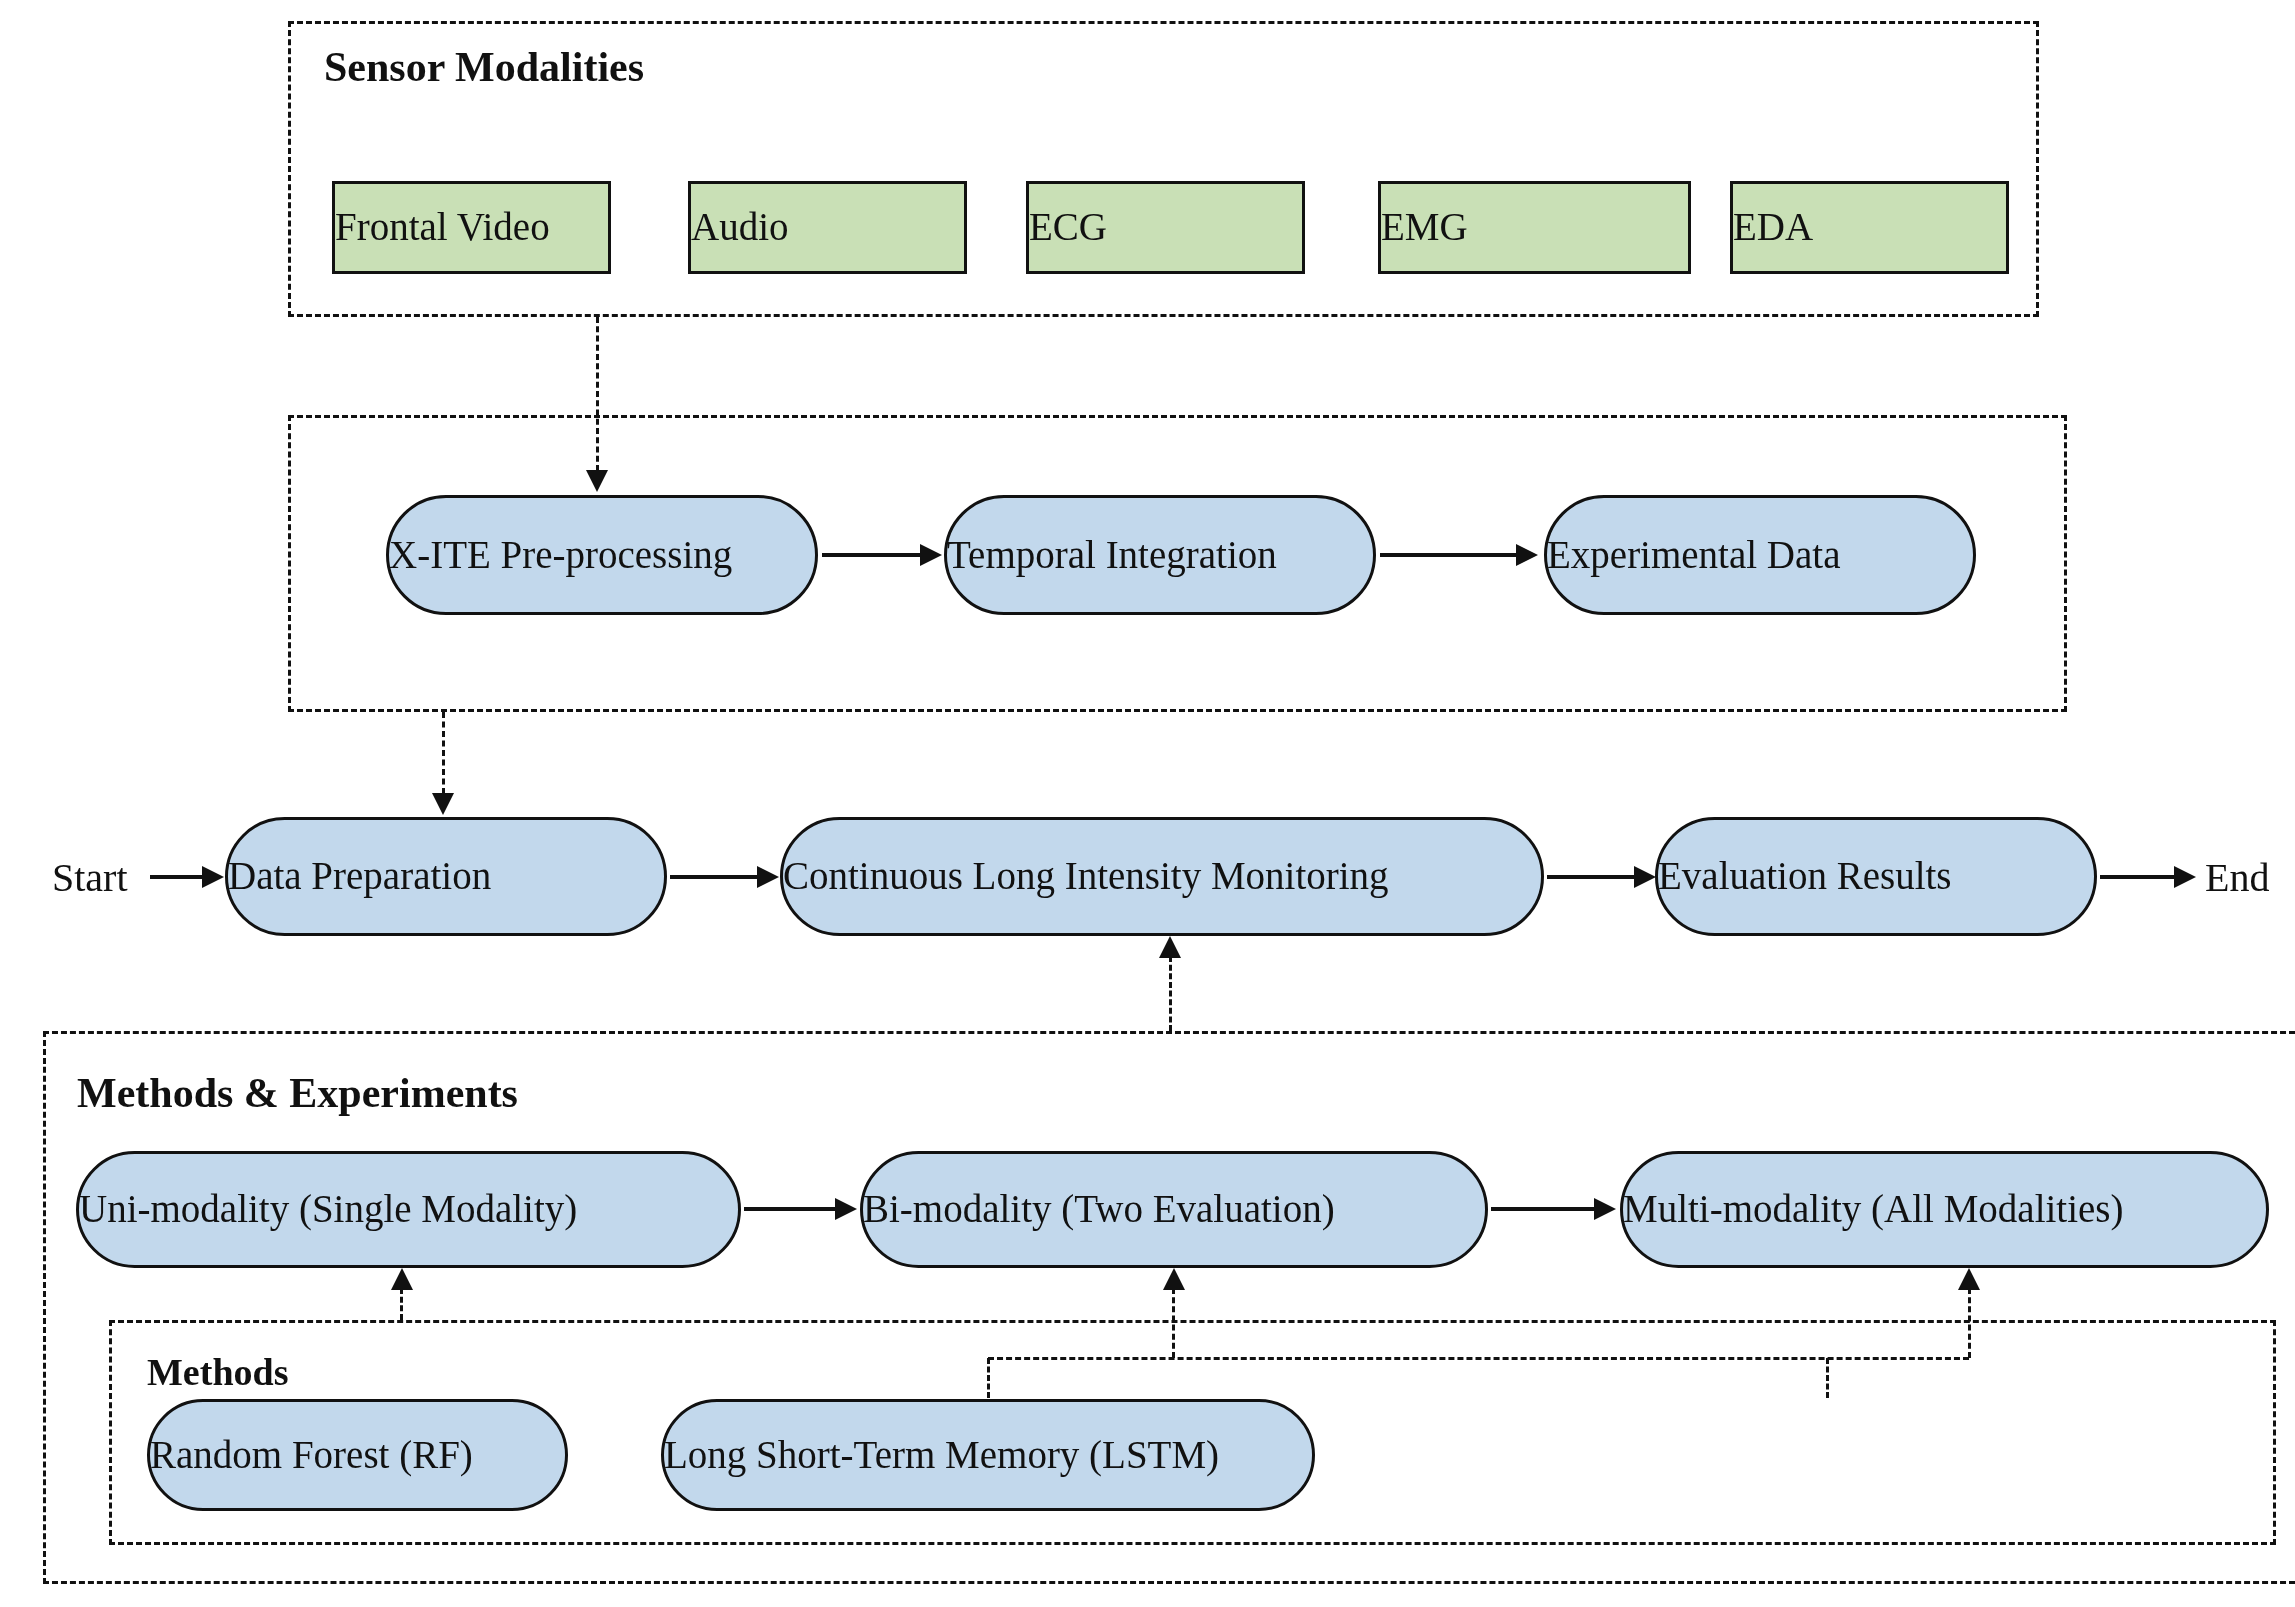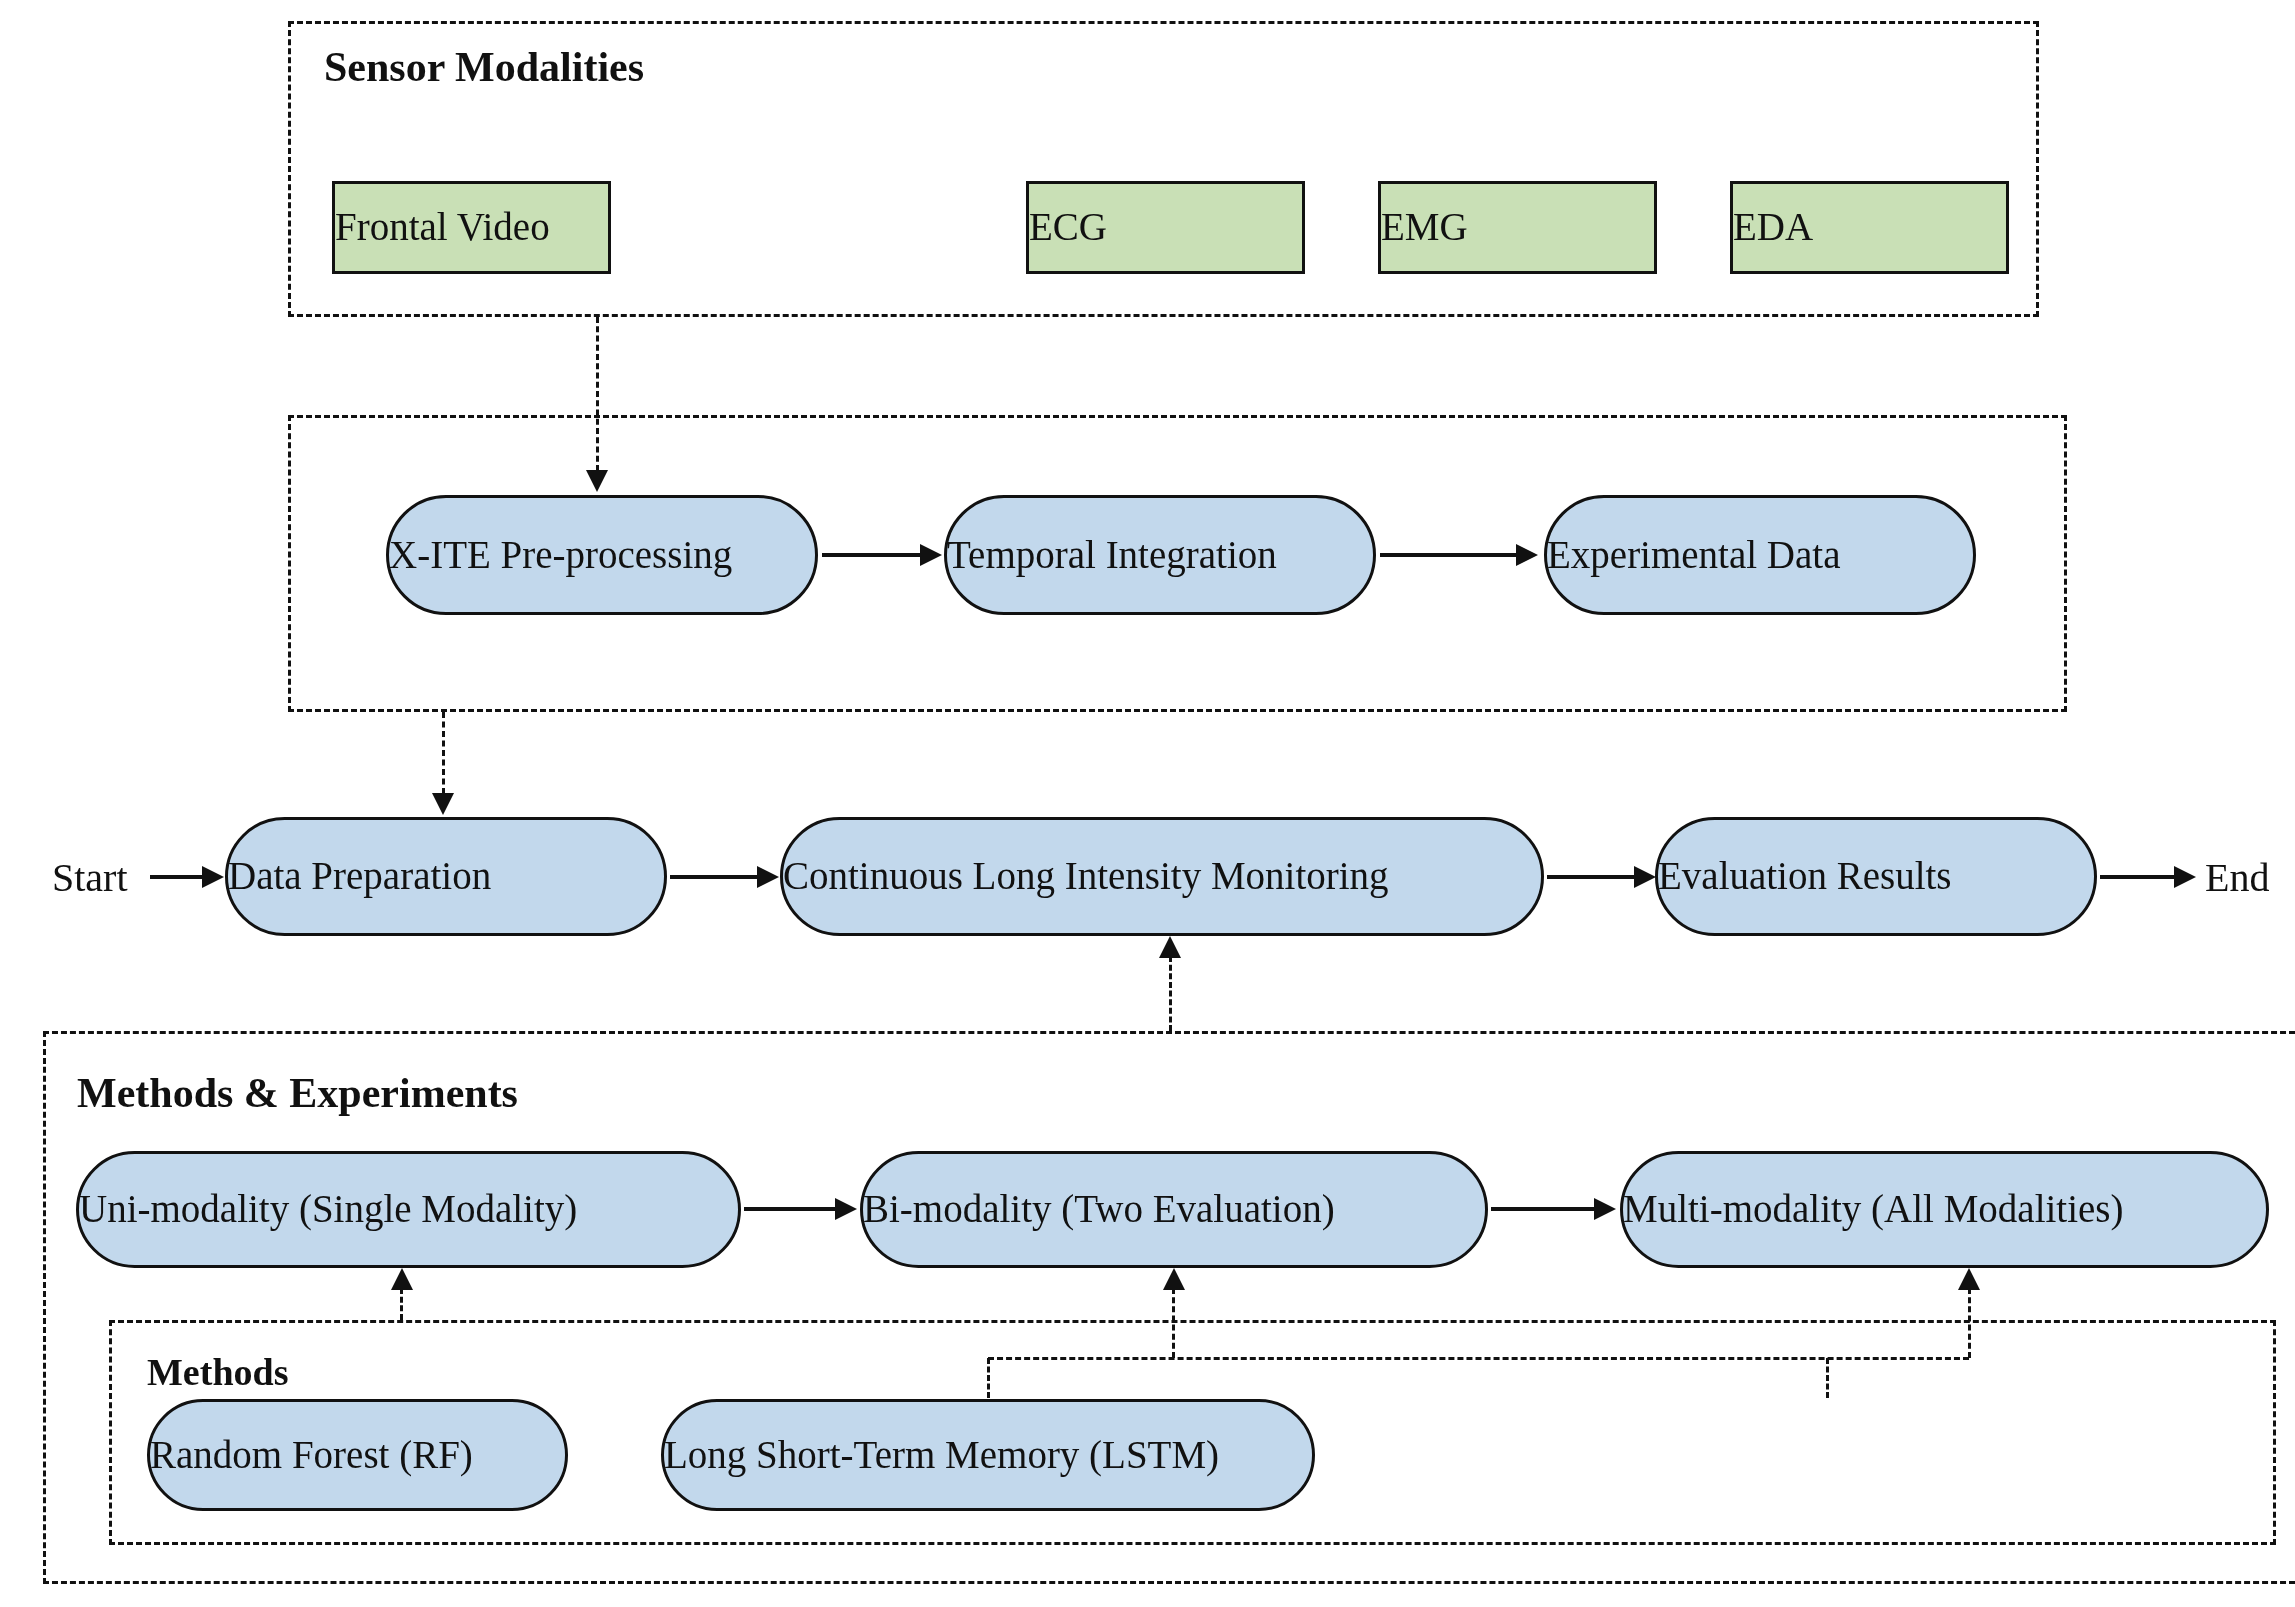--- a/index.html
+++ b/index.html
@@ -31,24 +31,27 @@
 <body>
 
 <div class="canvas">
 
   <div class="group" style="left:272px;top:21px;width:1751px;height:296px"></div>
   <div class="group-title" style="left:308px;top:43px">Sensor Modalities</div>
 
   <div class="node green" style="left:316px;top:181px;width:279px;height:93px">
     <span>Frontal Video</span>
   </div>
+  <div class="node green" style="left:672px;top:181px;width:279px;height:93px">
+    <span>Audio</span>
+  </div>
   <div class="node green" style="left:1010px;top:181px;width:279px;height:93px">
     <span>ECG</span>
   </div>
-  <div class="node green" style="left:1362px;top:181px;width:279px;height:93px">
+  <div class="node green" style="left:1362px;top:181px;width:313px;height:93px">
     <span>EMG</span>
   </div>
   <div class="node green" style="left:1714px;top:181px;width:279px;height:93px">
     <span>EDA</span>
   </div>
 
   <div class="dash-v" style="left:580px;top:317px;height:154px"></div>
   <div class="tri tri-down" style="left:570px;top:470px"></div>
 
   <div class="group" style="left:272px;top:415px;width:1779px;height:297px"></div>

